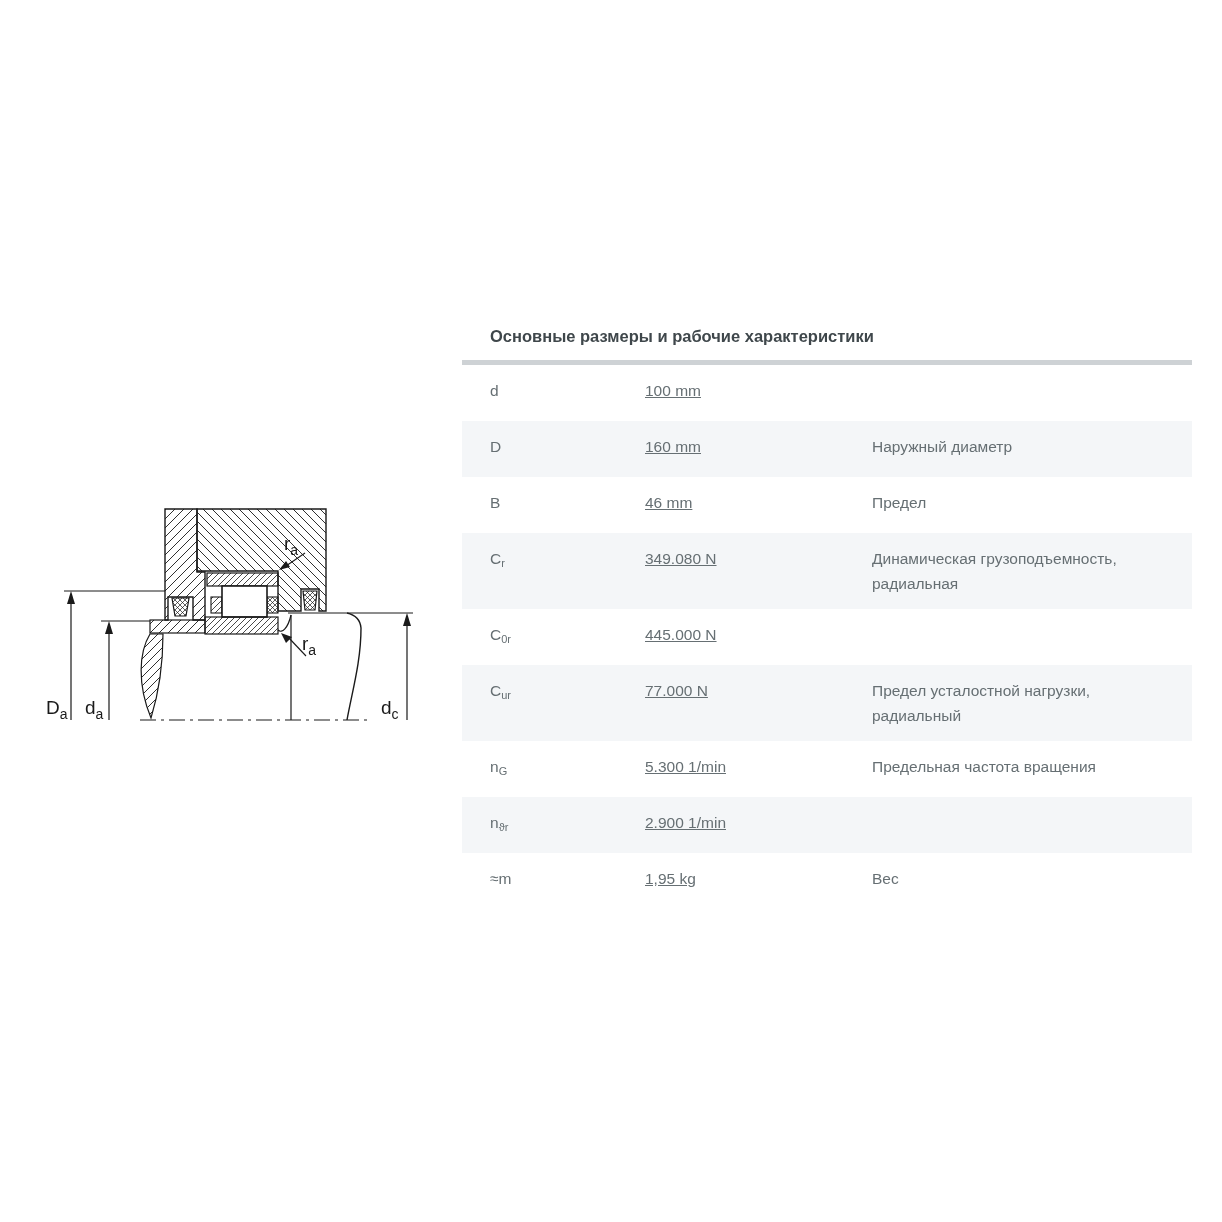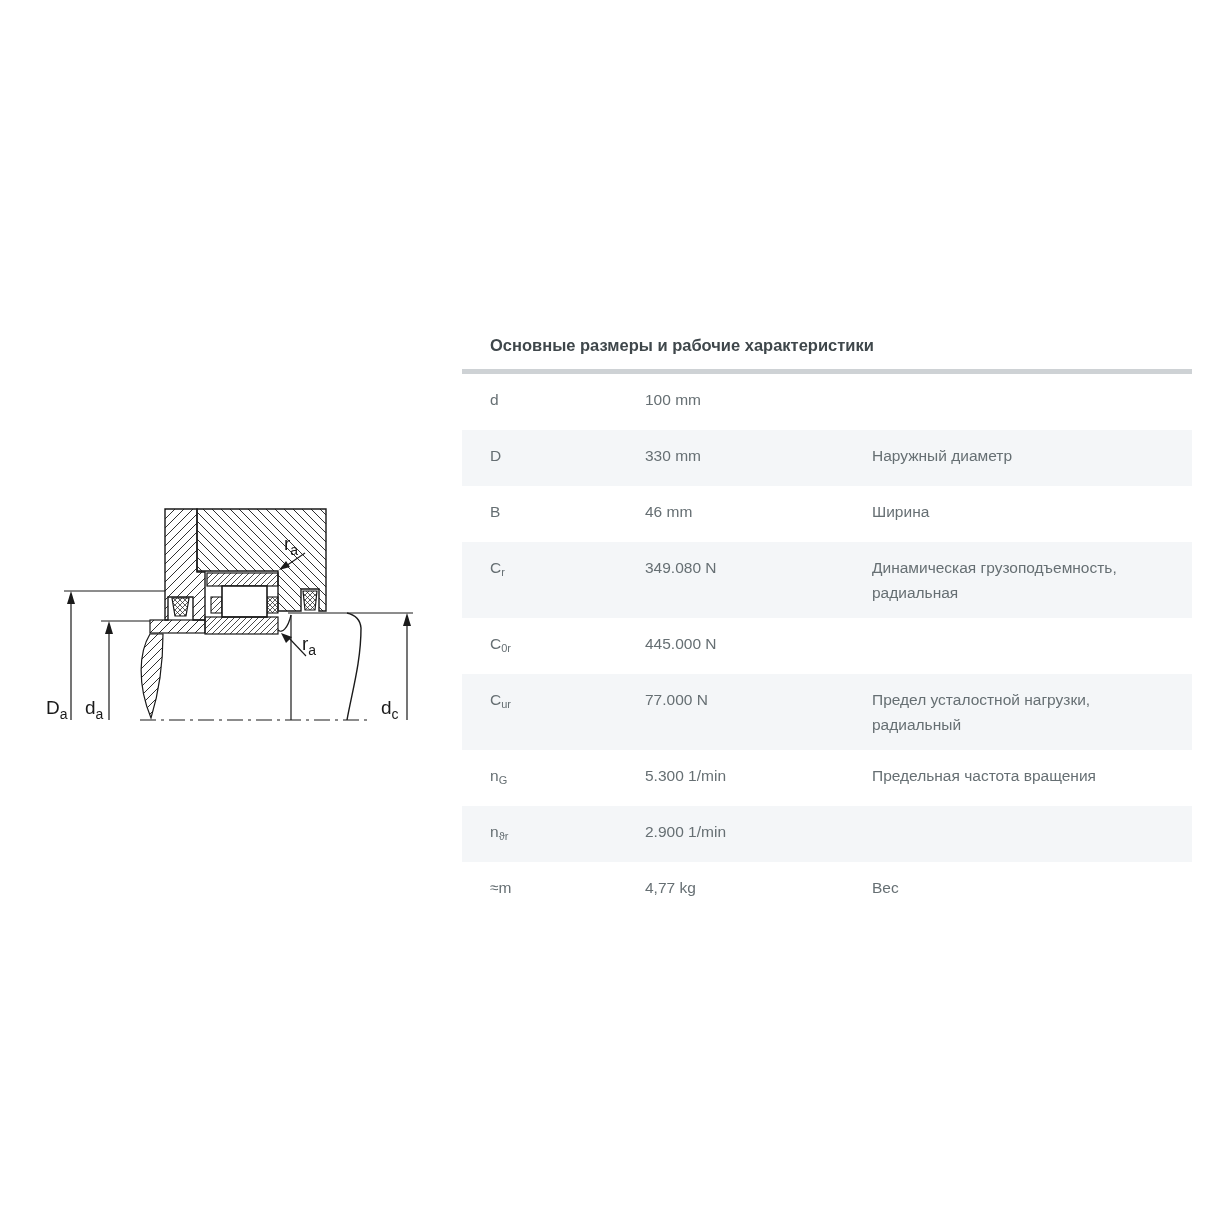--- a/index.html
+++ b/index.html
@@ -3,32 +3,32 @@
 <meta charset="utf-8">
 <style>
   html,body{margin:0;padding:0;}
   body{
     width:1222px;height:1222px;background:#ffffff;position:relative;
     font-family:"Liberation Sans", sans-serif;overflow:hidden;
   }
   .diagram{position:absolute;left:30px;top:480px;}
   .spec{position:absolute;left:462px;top:317px;width:730px;}
   .spec h2{
-    margin:17px 0 0 28px;font-size:16.5px;line-height:22px;
+    margin:8px 0 0 28px;font-size:16.5px;line-height:22px;
     color:#3f474b;font-weight:bold;
   }
   .divider{height:5px;background:#ced2d5;margin-top:13px;}
   .row{
     display:flex;align-items:flex-start;
     font-size:15.5px;line-height:25px;color:#666f73;
     padding:13px 0 13px 28px;
   }
   .row.alt{background:#f4f6f8;}
   .c1{width:155px;flex:0 0 155px;}
-  .c2{width:227px;flex:0 0 227px;}
+  .c2{width:227px;flex:0 0 227px;text-decoration:underline;}
   .c3{width:300px;flex:0 0 300px;}
   .sub{font-size:11px;vertical-align:-3px;}
   svg text{fill:#1a1a1a;font-family:"Liberation Sans", sans-serif;font-size:19px;}
   svg .subt{font-size:14px;}
 </style>
 </head>
 <body>
 
 <svg class="diagram" width="420" height="260" viewBox="30 480 420 260">
   <defs>
@@ -100,27 +100,27 @@
 <div class="spec">
   <h2>Основные размеры и рабочие характеристики</h2>
   <div class="divider"></div>
 
   <div class="row">
     <div class="c1"><span>d</span><span class="sub"></span></div>
     <div class="c2">100 mm</div>
   </div>
   <div class="row alt">
     <div class="c1"><span>D</span><span class="sub"></span></div>
-    <div class="c2">330 mm</div>
+    <div class="c2">160 mm</div>
     <div class="c3">Наружный диаметр</div>
   </div>
   <div class="row">
     <div class="c1"><span>B</span><span class="sub"></span></div>
     <div class="c2">46 mm</div>
-    <div class="c3">Ширина</div>
+    <div class="c3">Предел</div>
   </div>
   <div class="row alt">
     <div class="c1"><span>C</span><span class="sub">r</span></div>
     <div class="c2">349.080 N</div>
     <div class="c3">Динамическая грузоподъемность, радиальная</div>
   </div>
   <div class="row">
     <div class="c1"><span>C</span><span class="sub">0r</span></div>
     <div class="c2">445.000 N</div>
   </div>
@@ -133,16 +133,16 @@
     <div class="c1"><span>n</span><span class="sub">G</span></div>
     <div class="c2">5.300 1/min</div>
     <div class="c3">Предельная частота вращения</div>
   </div>
   <div class="row alt">
     <div class="c1"><span>n</span><span class="sub">ϑr</span></div>
     <div class="c2">2.900 1/min</div>
   </div>
   <div class="row">
     <div class="c1"><span>≈m</span><span class="sub"></span></div>
-    <div class="c2">4,77 kg</div>
+    <div class="c2">1,95 kg</div>
     <div class="c3">Вес</div>
   </div>
 </div>
 
 </body></html>

